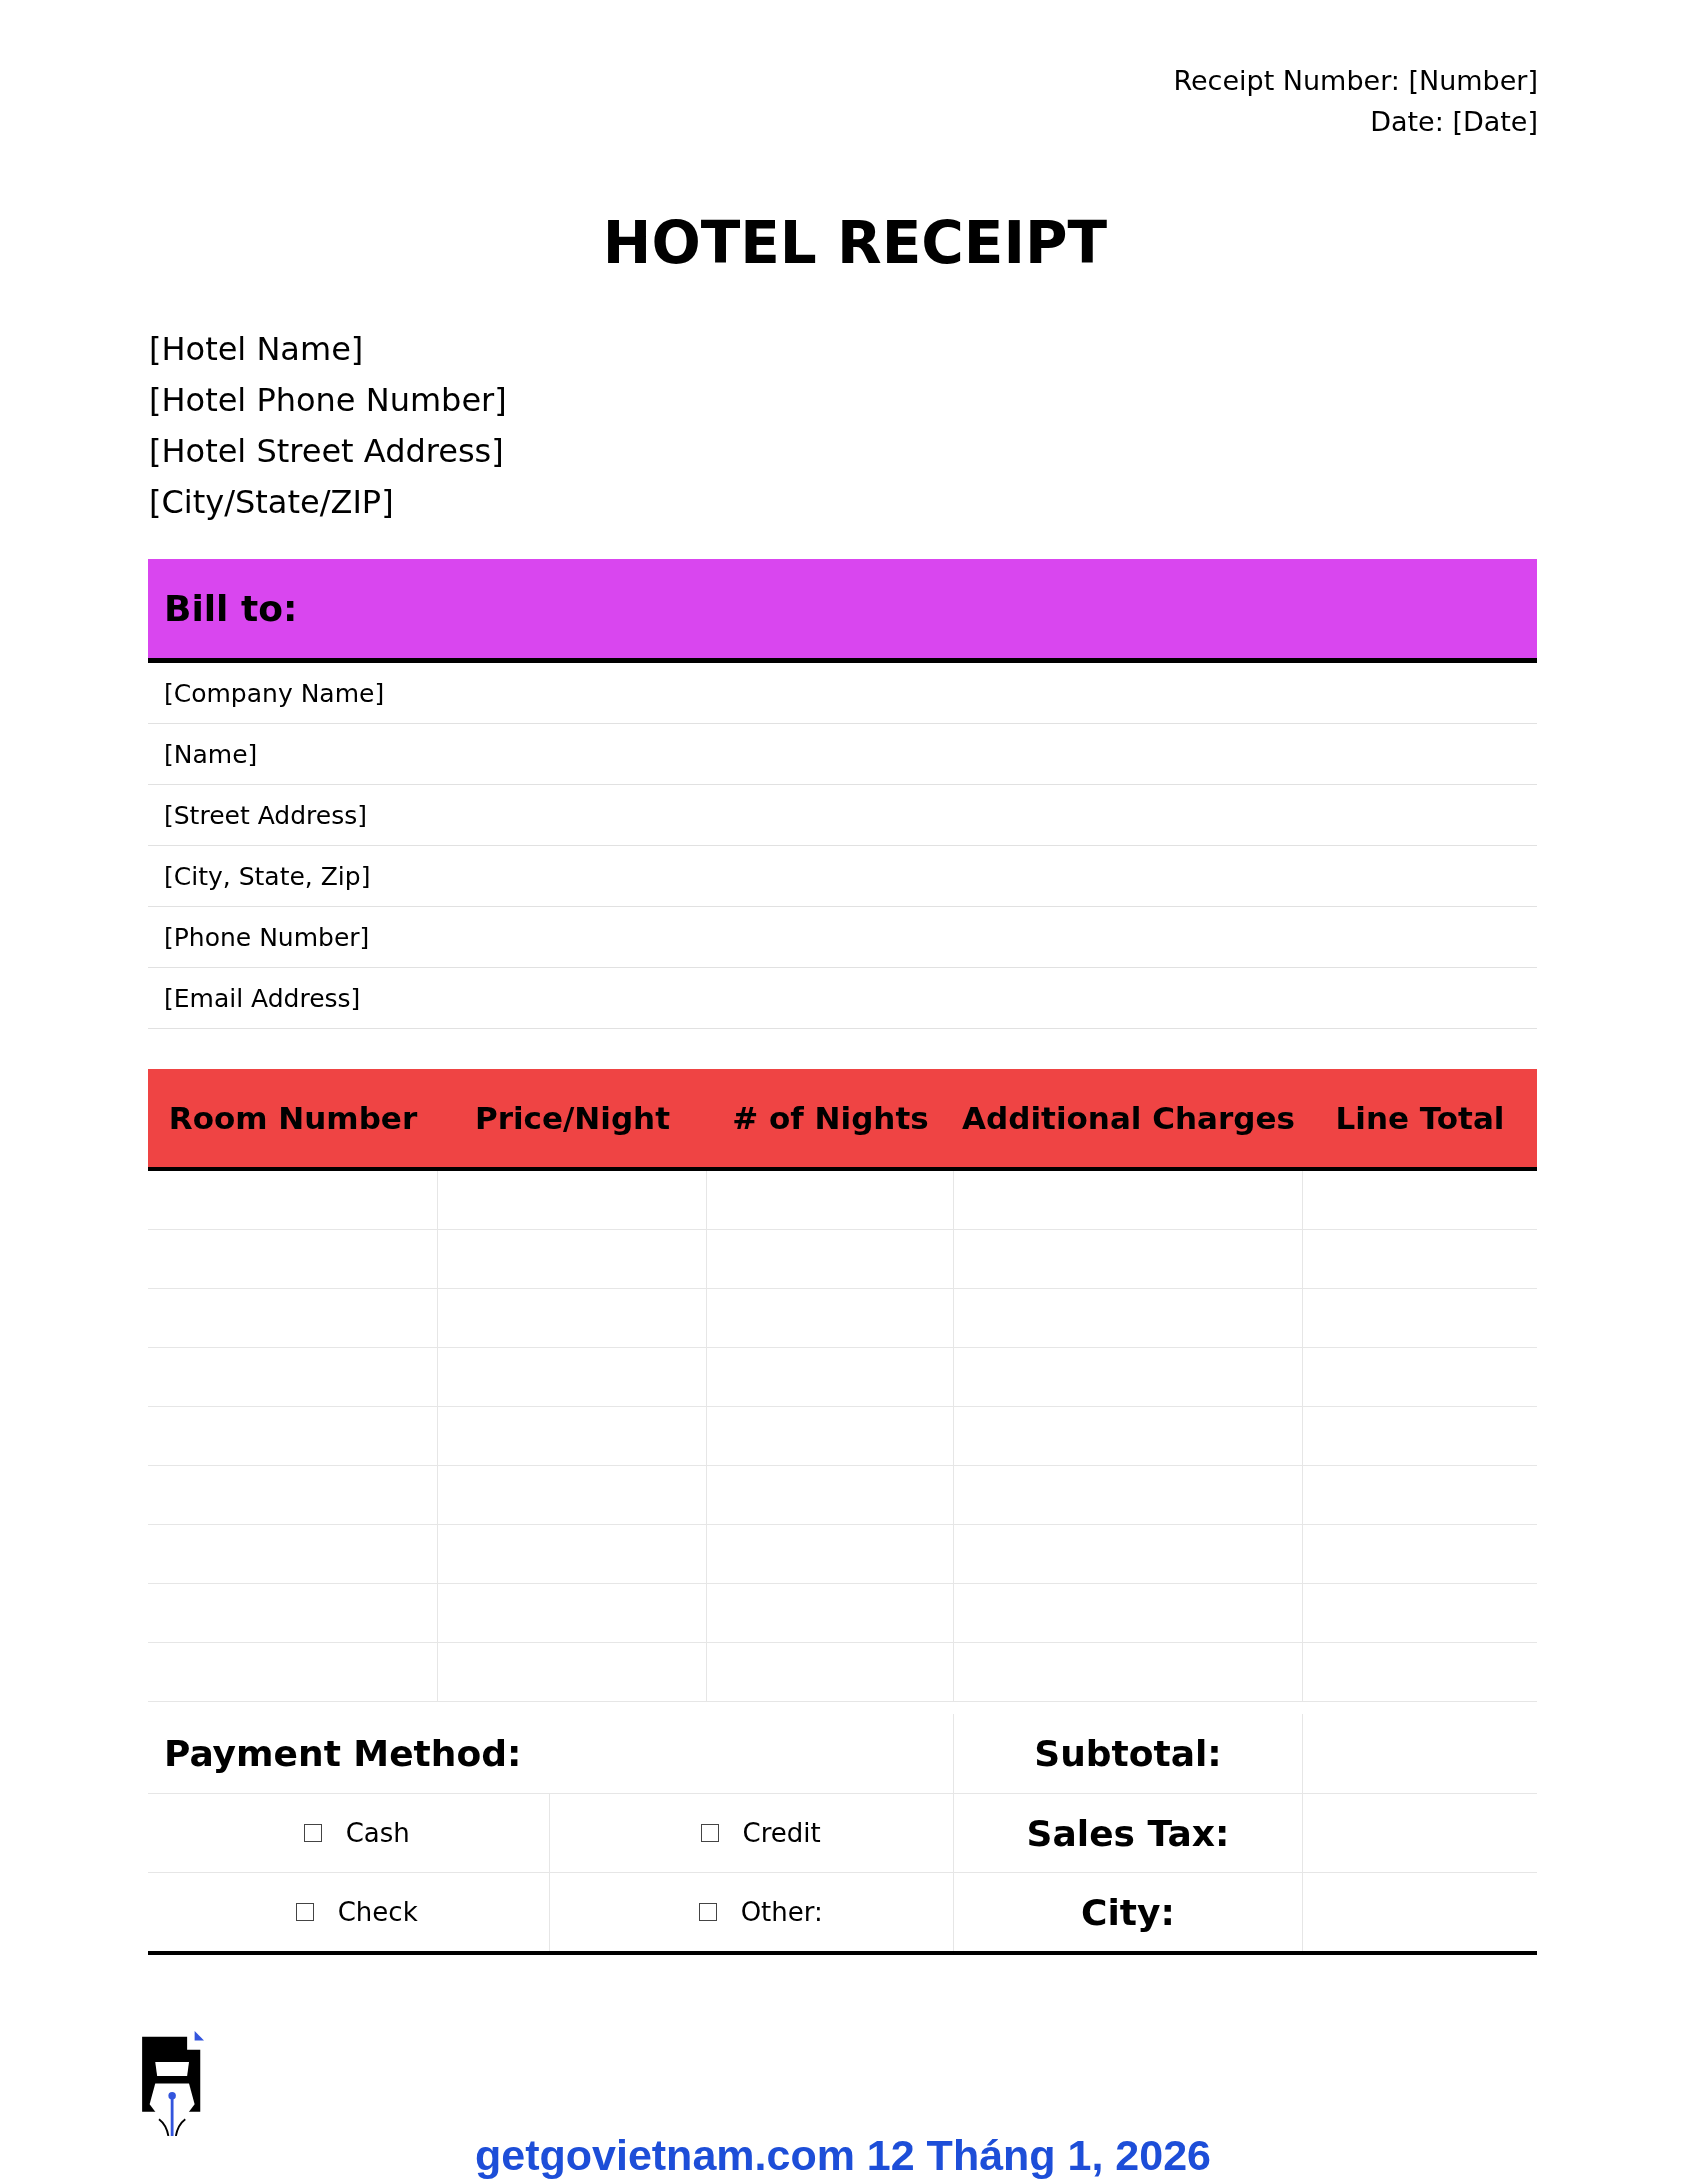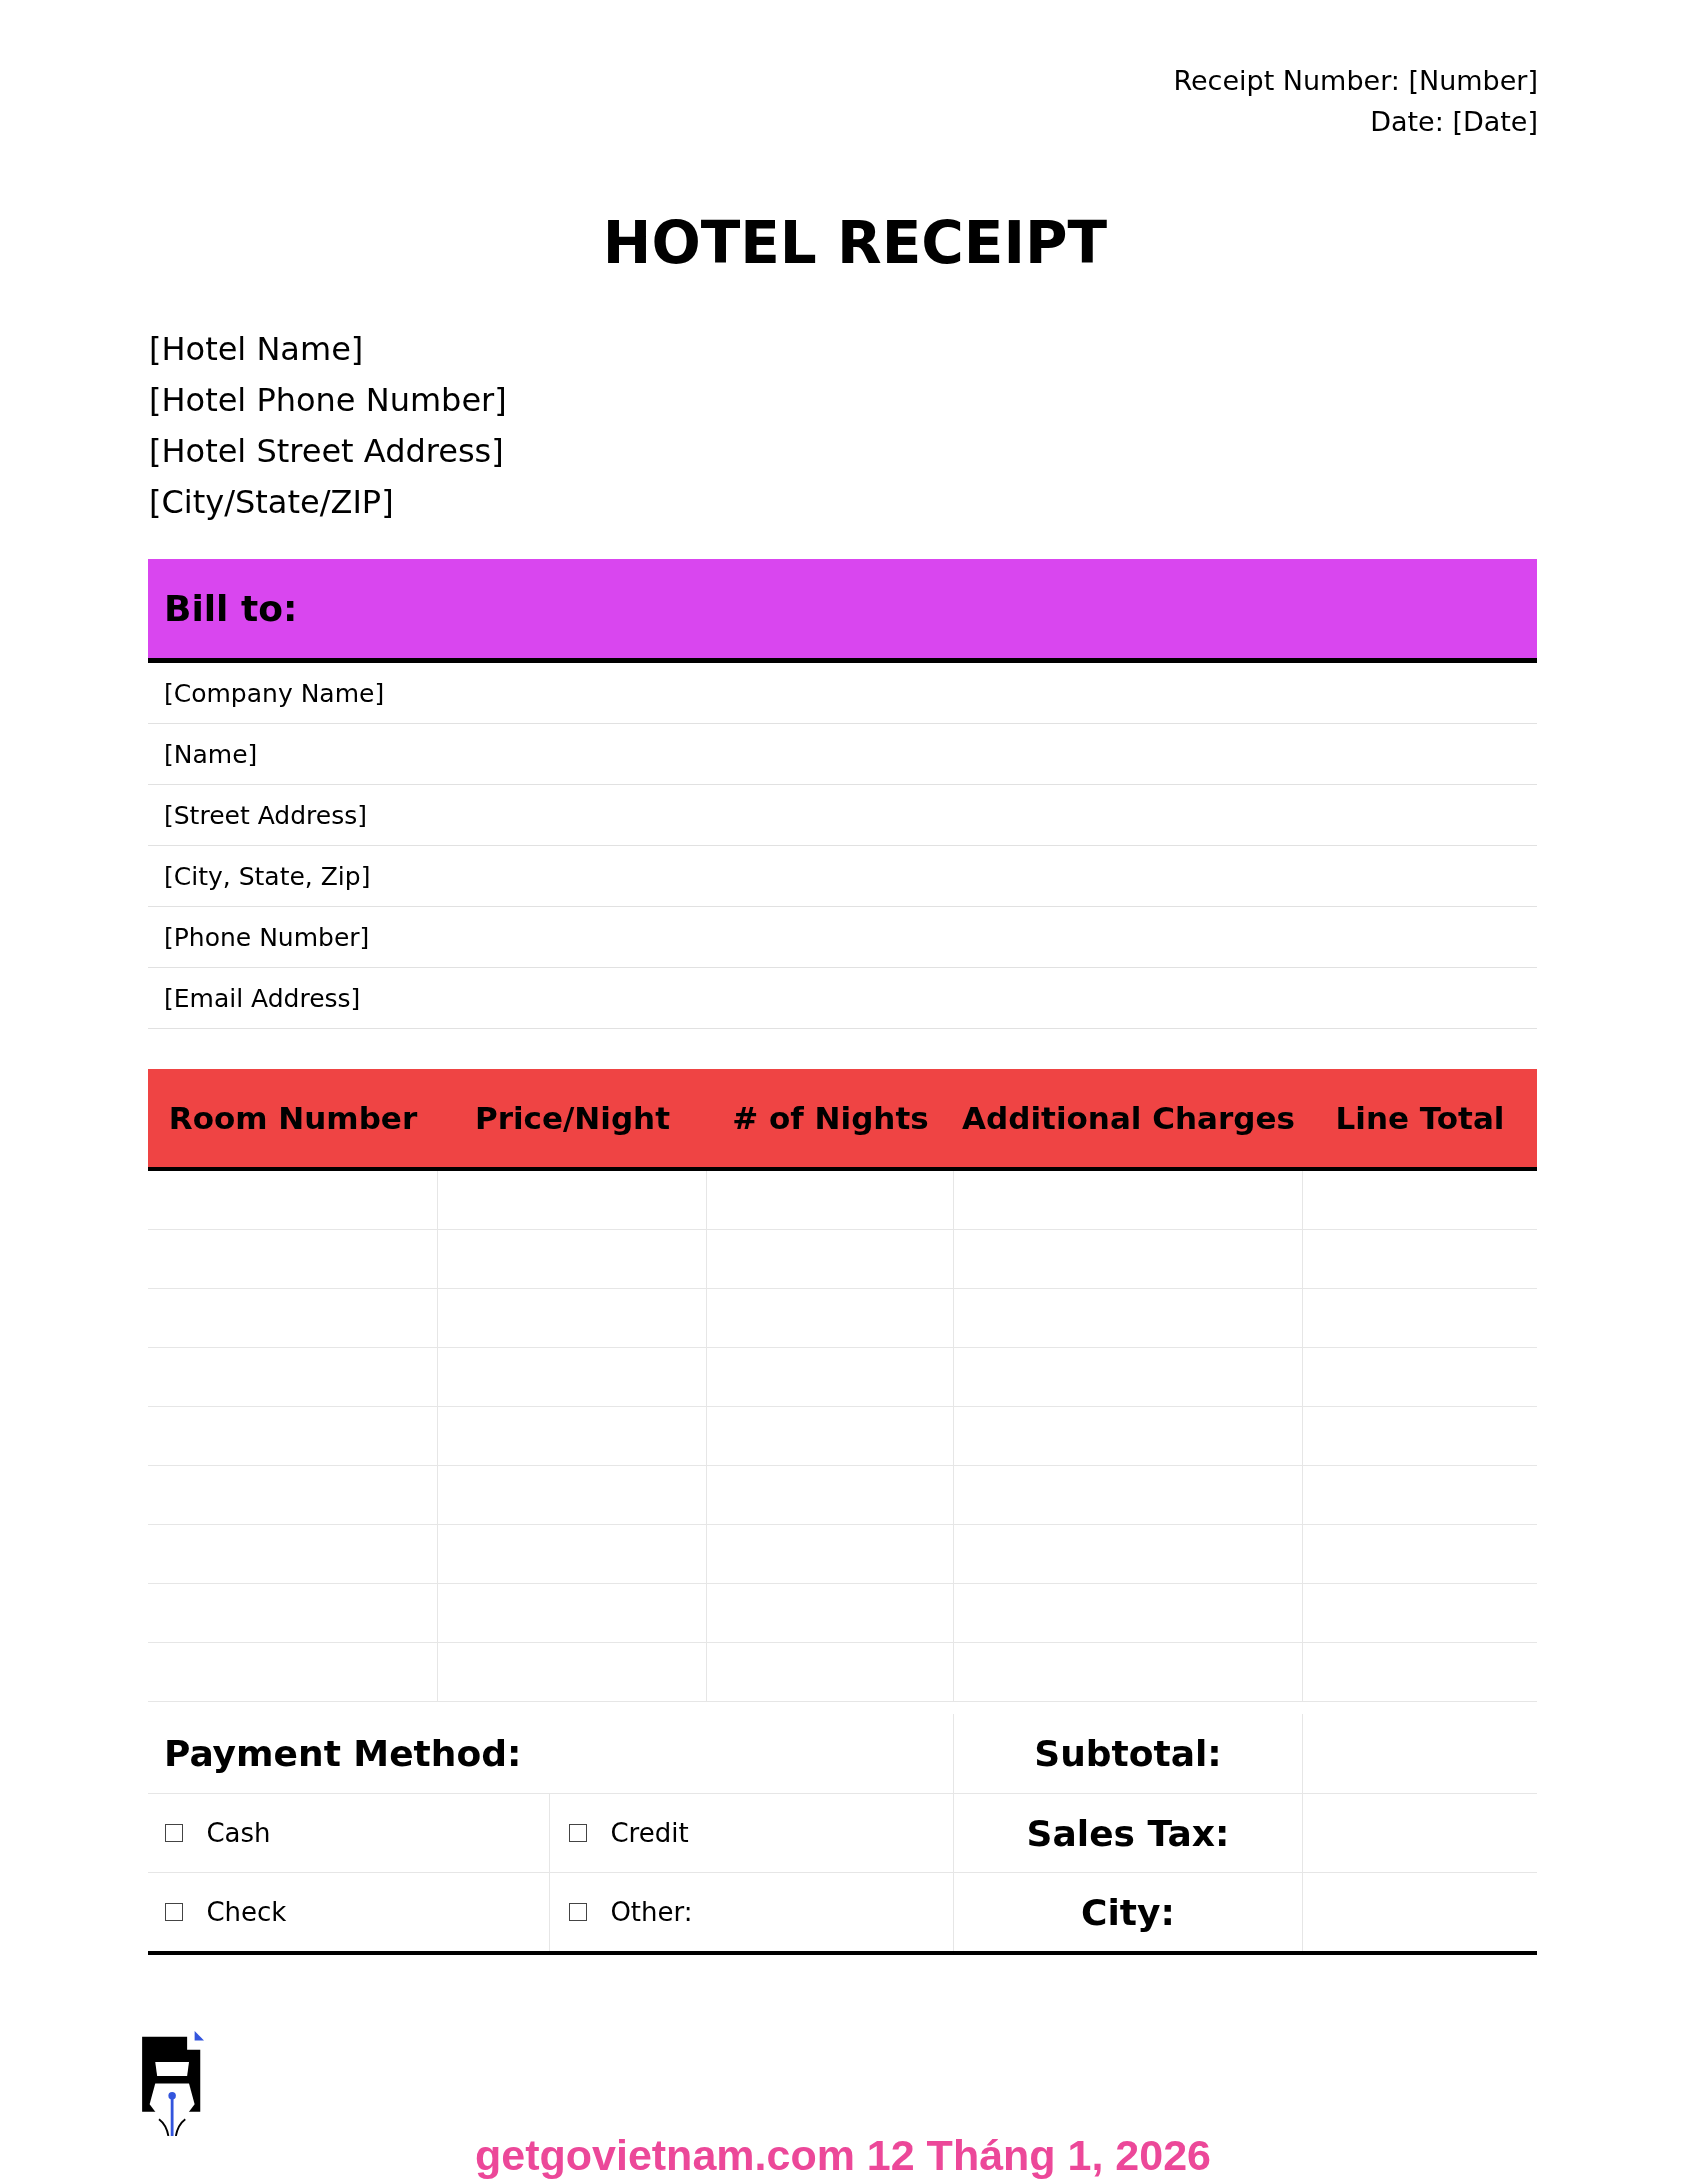--- a/index.html
+++ b/index.html
@@ -50,42 +50,42 @@
     .c1 { width: 290px; } .c2 { width: 269px; } .c3 { width: 247px; } .c4 { width: 349px; } .c5 { width: 234px; }
 
     
     .pay { left: 148px; top: 1714px; width: 1389px; border-bottom: 4.7px solid #000; }
     .pay-row { display: flex; border-bottom: 1.9px solid #e6e6e6; }
     .pay-row:last-child { border-bottom: none; }
     .pay-row.r1 { height: 79px; }
     .pay-row.r2, .pay-row.r3 { height: 78px; }
     .pay-left { width: 806px; display: flex; border-right: 1.9px solid #e6e6e6; box-sizing: border-box; }
     .pay-title { font-weight: bold; font-size: 36px; display: flex; align-items: center; padding-left: 16px; }
-    .opt { display: flex; align-items: center; font-size: 26px; padding-left: 17px; box-sizing: border-box; }
+    .opt { display: flex; align-items: center; font-size: 26px; padding-left: 17px; box-sizing: border-box; justify-content: center; }
     .opt.a { width: 402px; border-right: 1.9px solid #e6e6e6; }
     .opt.b { flex: 1; padding-left: 19px; }
     .cb {
       display: inline-block; width: 18px; height: 18px; border: 1.4px solid #444;
       margin-right: 23.4px; box-sizing: border-box; background: #fff;
     }
     .tot-label {
       width: 349px; border-right: 1.9px solid #e6e6e6; box-sizing: border-box;
       display: flex; align-items: center; justify-content: center;
       font-weight: bold; font-size: 36px;
     }
     .tot-val { flex: 1; }
 
     
     .logo { left: 142px; top: 2031px; width: 64px; height: 105px; }
 
     
     .watermark {
       left: 0; width: 1686px; top: 2132px; text-align: center;
       font-family: "Liberation Sans", sans-serif; font-weight: bold;
-      font-size: 43px; color: #ec4899; line-height: 47px; white-space: nowrap;
+      font-size: 43px; color: #1d4ed8; line-height: 47px; white-space: nowrap;
     }
   </style>
 </head>
 <body>
 
 <div class="abs meta">
   <div>Receipt Number: [Number]</div>
   <div>Date: [Date]</div>
 </div>
 

